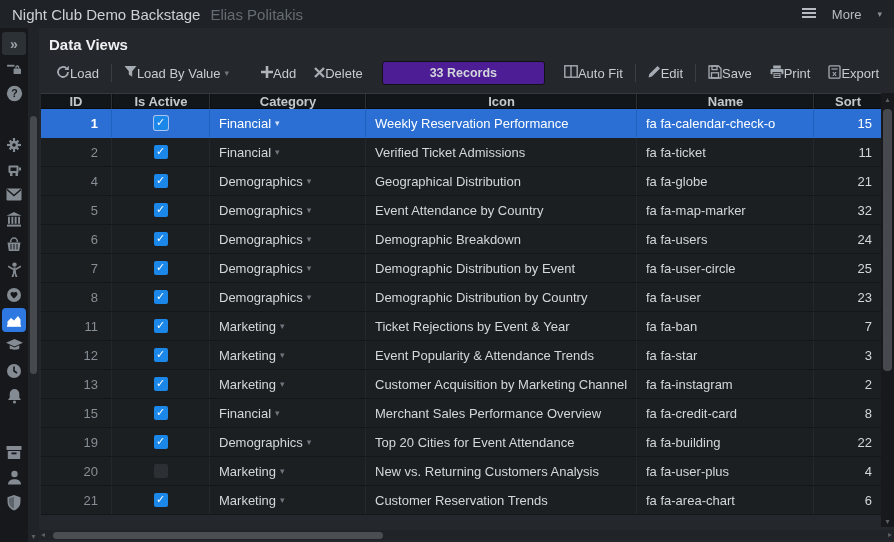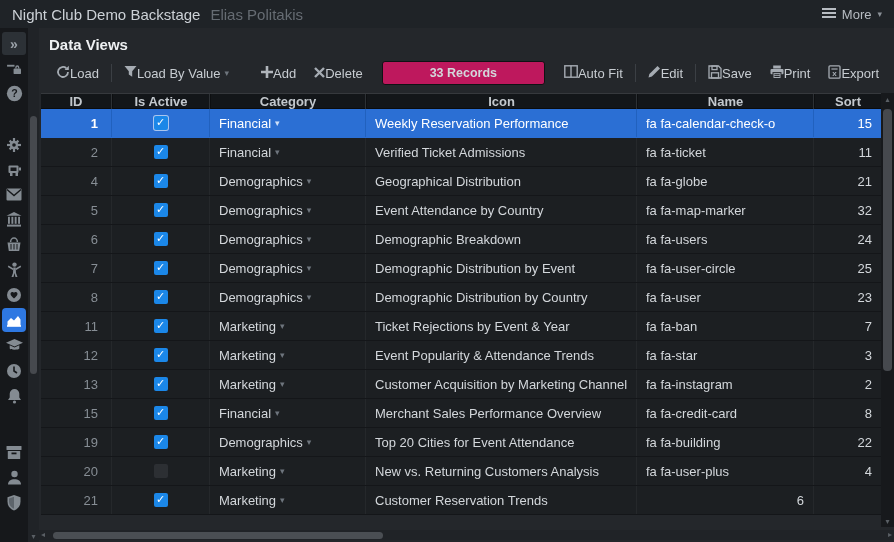--- a/index.html
+++ b/index.html
@@ -3,21 +3,21 @@
 <meta charset="utf-8">
 <style>
   * { margin:0; padding:0; box-sizing:border-box; }
   html,body { width:894px; height:542px; overflow:hidden; }
   body { background:#24272b; font-family:"Liberation Sans", sans-serif; }
 
   
   .topbar { height:28px; background:#1f2327; display:flex; align-items:center; padding:12px 12px; }
   .tb-title { color:#ccd1d6; font-size:15px; white-space:nowrap; }
   .tb-user { color:#666c73; font-size:15px; margin-left:10px; white-space:nowrap; }
-  .tb-more { margin-left:auto; display:flex; align-items:center; gap:6px; color:#b7bcc2; font-size:13px; cursor:default; }
+  .tb-more { margin-left:auto; display:flex; align-items:center; gap:16px; color:#b7bcc2; font-size:13px; cursor:default; }
   .tb-more .mcaret { color:#8a9096; font-size:9px; }
 
   
   .shell { display:flex; height:514px; }
 
   
   .sidebar { width:28px; background:#16181b; display:flex; flex-direction:column; align-items:center; padding-top:4px; flex-shrink:0; }
   .side-box { width:24px; height:22px; background:#2c3136; border-radius:3px; color:#9aa1a8; font-size:14px; font-weight:bold; display:flex; align-items:center; justify-content:center; margin-bottom:2px; }
   .sitem { width:24px; height:23px; display:flex; align-items:center; justify-content:center; margin-bottom:2px; }
   .sitem svg { display:block; }
@@ -31,21 +31,21 @@
 
   
   .main { flex:1; display:flex; flex-direction:column; min-width:0; }
   .page-title { color:#eef0f2; font-size:15px; font-weight:bold; padding:8px 0 5px 10px; }
 
   
   .toolbar { display:flex; align-items:center; height:30px; margin:0 6px 5px 8px; color:#c7ccd1; font-size:13px; }
   .tbtn { display:flex; align-items:center; gap:0; padding:0 9px; height:26px; border-radius:3px; white-space:nowrap; }
   .tbtn svg { flex-shrink:0; }
   .tdiv { width:1px; height:18px; background:#3b3f44; margin:0 3px; }
-  .records { width:172px; height:24px; background:#be185d; border:1px solid #101214; border-radius:3px; display:flex; align-items:center; justify-content:center; color:#d3d7db; font-size:12.5px; font-weight:bold; margin:0 10px; }
+  .records { width:172px; height:24px; background:#4c1d95; border:1px solid #101214; border-radius:3px; display:flex; align-items:center; justify-content:center; color:#d3d7db; font-size:12.5px; font-weight:bold; margin:0 10px; }
 
   
   .grid { display:flex; margin-left:2px; height:434px; }
   .gtable { width:841px; overflow:hidden; }
   .ghead { display:grid; grid-template-columns:71px 98px 156px 271px 177px 68px; height:16px; background:#131619; border-top:1px solid #36393d; border-bottom:1px solid #0a0c0e; }
   .hc { display:flex; align-items:center; justify-content:center; color:#c3c8cd; font-size:13px; font-weight:bold; border-right:1px solid #2d3135; border-left:1px solid #0d0f11; }
   .hc:first-child { border-left:none; }
   .grow { display:grid; grid-template-columns:71px 98px 156px 271px 177px 68px; height:29px; background:#1c1f22; border-bottom:1px solid #141619; }
   .c { display:flex; align-items:center; font-size:13px; color:#d3d7db; padding:0 9px; border-right:1px solid #25282b; overflow:hidden; white-space:nowrap; }
   .c.id { justify-content:flex-end; color:#878e95; padding-right:13px; }
@@ -534,20 +534,21 @@
             <div class="grow">
               <div class="c id">21</div>
               <div class="c active">
                 <span class="cb">✓</span>
               </div>
               <div class="c cat">
                 <span>Marketing</span>
                 <span class="caret">▾</span>
               </div>
               <div class="c name">Customer Reservation Trends</div>
+              <div class="c icon">fa fa-area-chart</div>
               <div class="c sort">6</div>
             </div>
           </div>
       </div>
       <div class="vscroll">
         <div class="v-up">▴</div>
         <div class="v-thumb"></div>
         <div class="v-down">▾</div>
       </div>
     </div>

